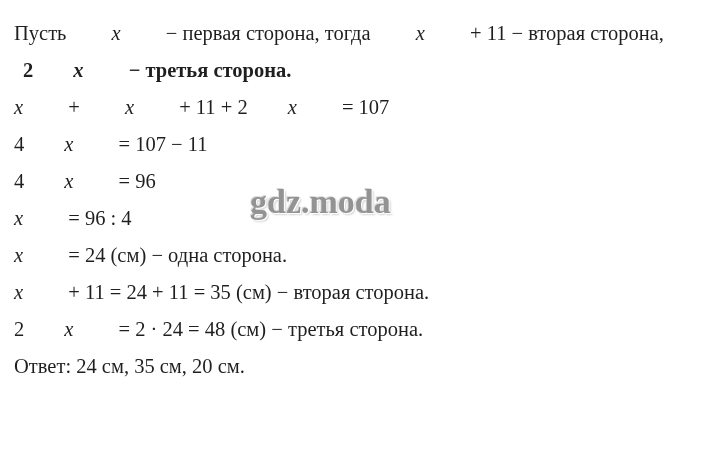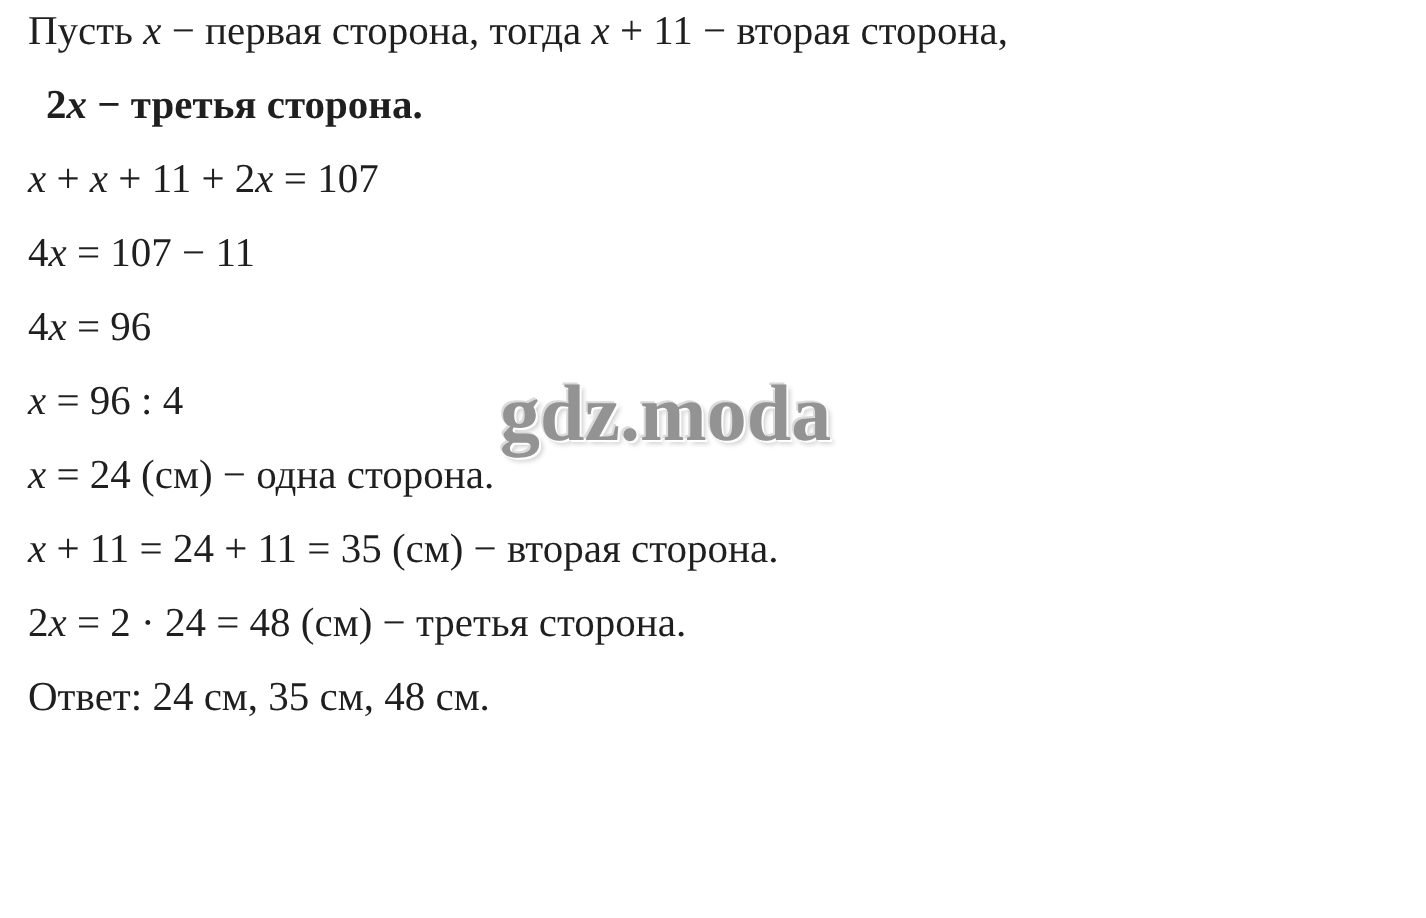--- a/index.html
+++ b/index.html
@@ -24,33 +24,34 @@
   }
   .line {
     font-size: 20.5px;
     line-height: 1.0;
     color: #1f1f1f;
     white-space: pre;
     margin: 0;
     padding: 0;
     height: 37px;
     display: flex;
-    align-items: flex-start;
+    align-items: flex-end;
+    gap: 40px;
   }
   .line.indent {
     padding-left: 9px;
     font-weight: bold;
   }
   .watermark {
     position: absolute;
     left: 250px;
     top: 183px;
     font-family: "Liberation Serif", serif;
     font-weight: bold;
-    font-size: 40px;
+    font-size: 34px;
     letter-spacing: 0px;
     color: #8e8e8e;
     text-shadow:
       1px 1px 0 #ffffff,
       -1px -1px 0 #d9d9d9,
       2px 2px 2px rgba(120,120,120,0.35);
     opacity: 0.95;
     user-select: none;
   }
   .ital {
@@ -65,18 +66,18 @@
   <div class="solution">
     <div class="line">Пусть <span class="ital">x</span> − первая сторона, тогда <span class="ital">x</span> + 11 − вторая сторона,</div>
     <div class="line indent">2<span class="ital">x</span> − третья сторона.</div>
     <div class="line"><span class="ital">x</span> + <span class="ital">x</span> + 11 + 2<span class="ital">x</span> = 107</div>
     <div class="line">4<span class="ital">x</span> = 107 − 11</div>
     <div class="line">4<span class="ital">x</span> = 96</div>
     <div class="line"><span class="ital">x</span> = 96 : 4</div>
     <div class="line"><span class="ital">x</span> = 24 (см) − одна сторона.</div>
     <div class="line"><span class="ital">x</span> + 11 = 24 + 11 = 35 (см) − вторая сторона.</div>
     <div class="line">2<span class="ital">x</span> = 2 · 24 = 48 (см) − третья сторона.</div>
-    <div class="line">Ответ: 24 см, 35 см, 48 см.</div>
+    <div class="line">Ответ: 24 см, 35 см, 20 см.</div>
   </div>
 
   <div class="watermark">gdz.moda</div>
 
 </div>
 
 </body></html>

